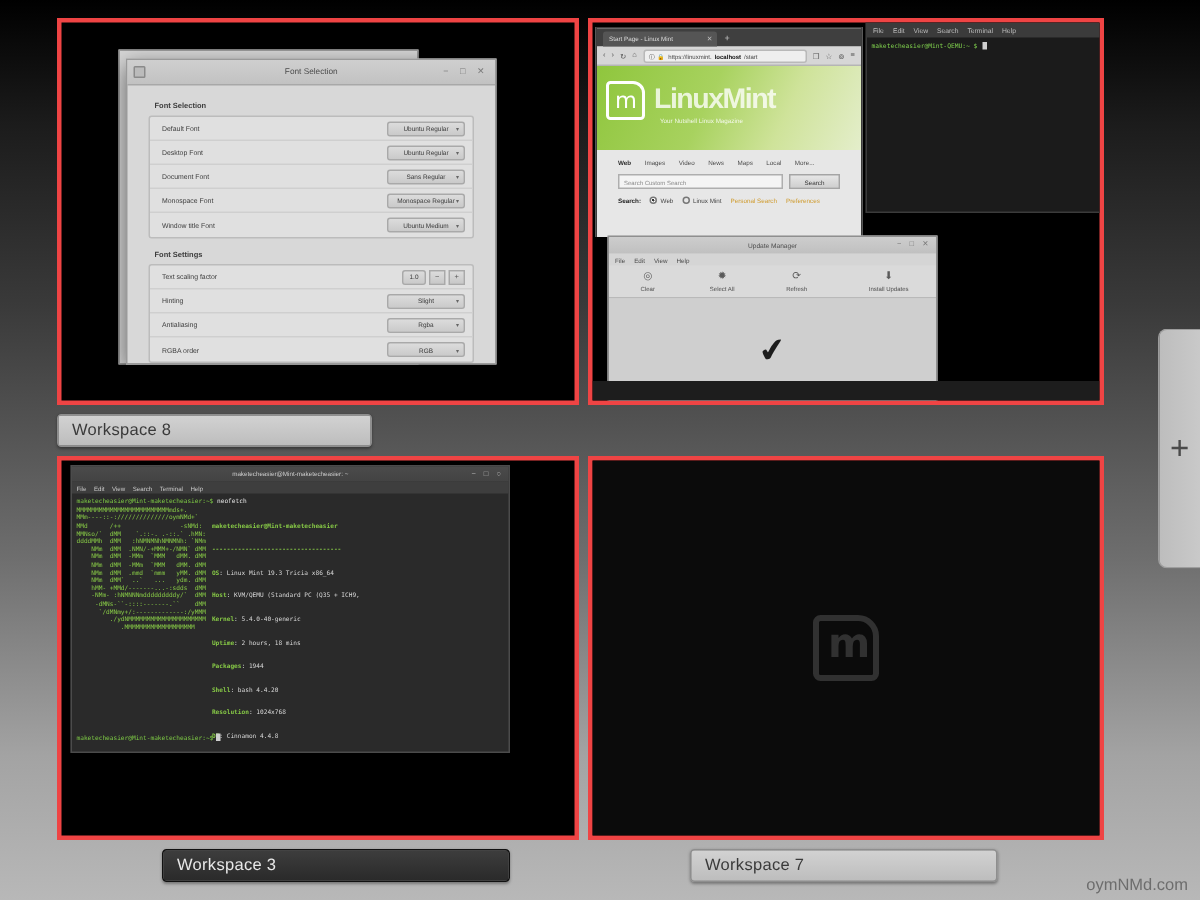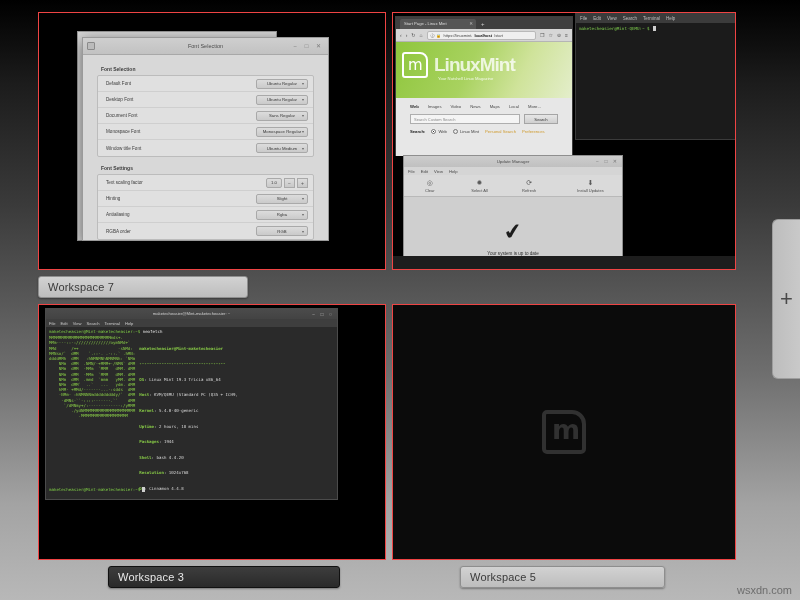--- a/index.html
+++ b/index.html
@@ -9,21 +9,21 @@
     background:linear-gradient(to bottom, #000000 0%, #1c1c1c 14%, #3a3a3a 34%, #6e6e6e 62%, #a3a3a3 84%, #b8b8b8 100%);
     position:relative;
   }
 
   
   .expo { position:absolute; inset:0; }
 
   .ws { position:absolute; }
   .ws-thumb {
     position:absolute; left:0; top:0;
-    background:#000; border:1px solid #ef4444;
+    background:#000; border:3px solid #ef4444;
     overflow:hidden;
   }
   .ws-label {
     position:absolute; left:0;
     height:22px; border-radius:3px;
     border:1px solid #8e8e8e;
     background:linear-gradient(to bottom,#d2d2d2,#bdbdbd);
     color:#3a3a3a; font-size:11px; line-height:20px;
     padding-left:9px; letter-spacing:.2px;
     box-shadow:0 1px 2px rgba(0,0,0,.35);
@@ -282,21 +282,21 @@
               <span class="ctl">
                   <span>RGB</span>
                   <span class="arw">▾</span>
                 </span>
             </div>
           </div>
         </div>
       </div>
 
     </div>
-    <div class="ws-label" style="top:264px;width:210px;">Workspace 7</div>
+    <div class="ws-label" style="top:264px;width:210px;">Workspace 8</div>
   </div>
 
   <div class="ws" id="ws2" style="left:392px;top:12px;width:344px;height:284px;">
     <div class="ws-thumb" style="width:344px;height:258px;">
 
       <div class="ff">
         <div class="ff-tabs">
           <div class="ff-tab">
             <span>Start Page - Linux Mint</span>
             <span class="x">✕</span>
@@ -462,21 +462,21 @@
     </div>
     <div class="ws-label active" style="top:262px;width:232px;left:70px;">Workspace 3</div>
   </div>
 
   <div class="ws" id="ws4" style="left:392px;top:304px;width:344px;height:288px;">
     <div class="ws-thumb" style="width:344px;height:256px;">
       <div class="desk">
         <div class="logo"></div>
       </div>
     </div>
-    <div class="ws-label" style="top:262px;width:205px;left:68px;">Workspace 5</div>
+    <div class="ws-label" style="top:262px;width:205px;left:68px;">Workspace 7</div>
   </div>
 
   <div class="addws">
     <span>+</span>
   </div>
 
-  <div class="watermark">wsxdn.com</div>
+  <div class="watermark">oymNMd.com</div>
 </div>
 
 </body></html>

